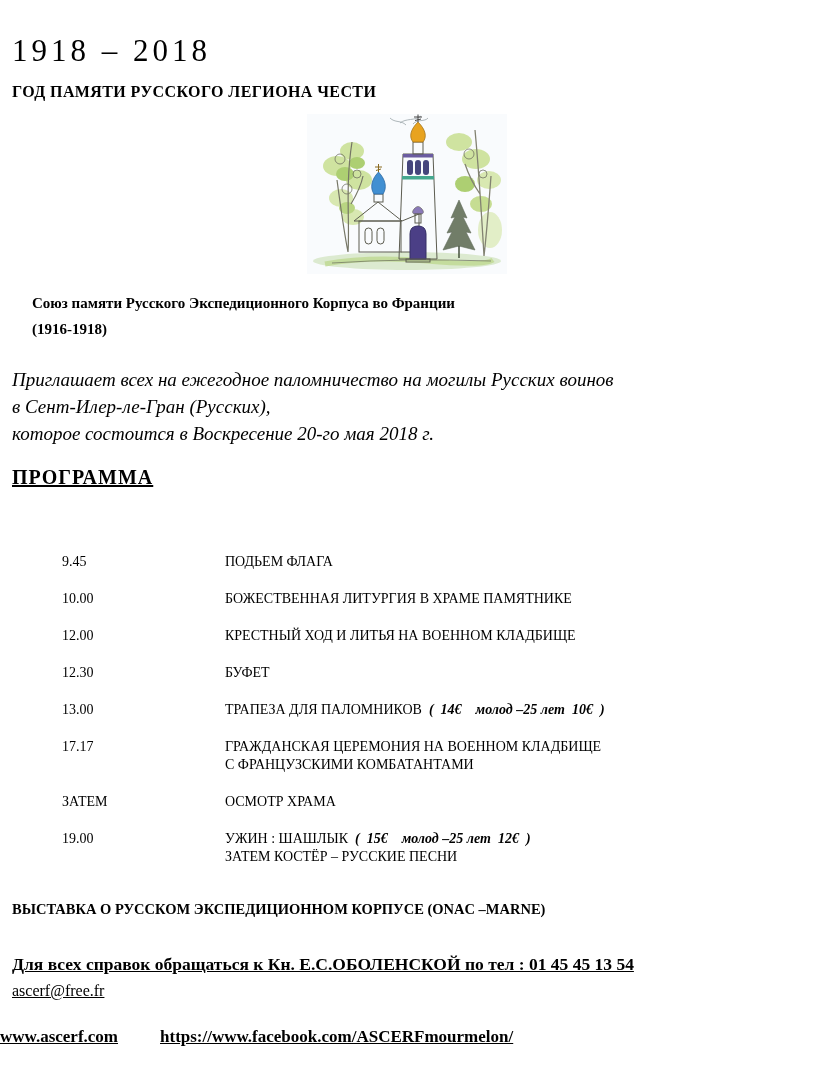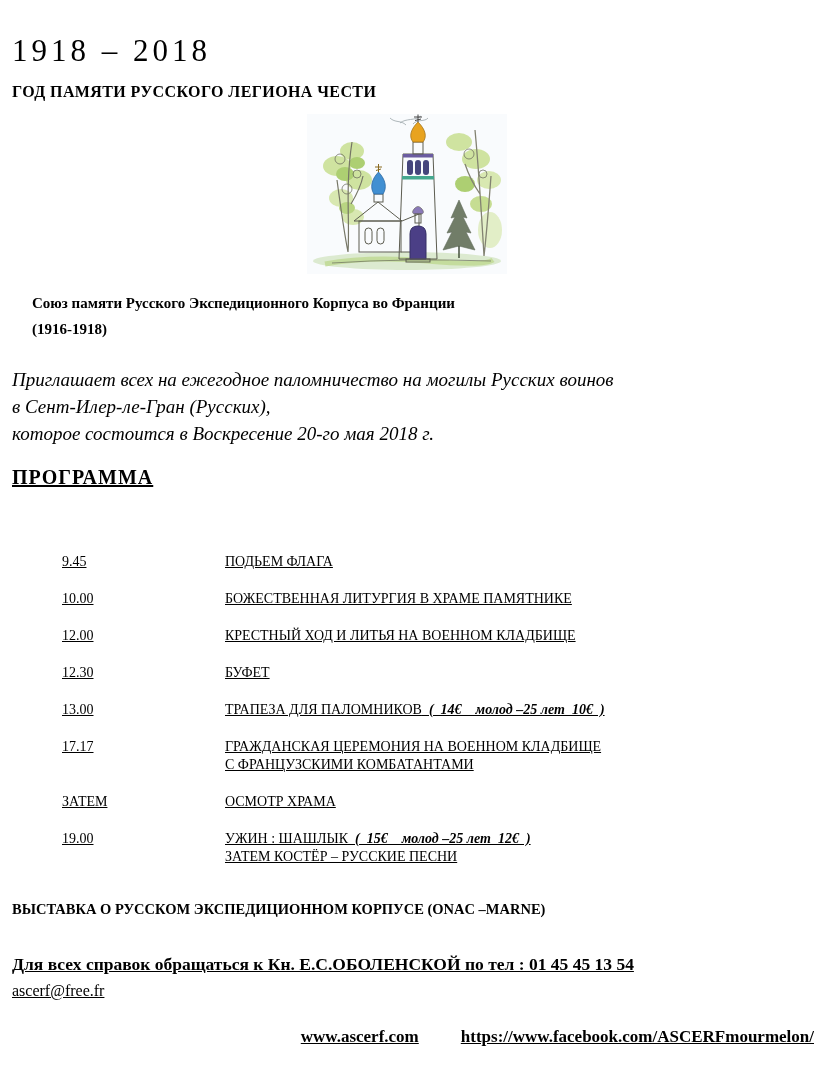--- a/index.html
+++ b/index.html
@@ -50,21 +50,21 @@
     font-size:20px;
     font-weight:bold;
     letter-spacing:1px;
     text-decoration:underline;
   }
   .schedule {
     position:absolute;
     top:553px; left:62px; right:30px;
     font-size:14px;
   }
-  .schedule .row { display:flex; margin-bottom:19px;text-decoration:underline; }
+  .schedule .row { display:flex; margin-bottom:19px; }
   .schedule .time { flex:none; width:163px; line-height:18px; }
   .schedule .activity { line-height:18px; }
   .price-note {
     font-weight:bold;
     font-style:italic;
     white-space:pre;
   }
   .exhibition {
     top:901px;
     font-size:14.5px;
@@ -78,21 +78,21 @@
   }
   .email-row { top:982px; font-size:16px; }
   .link {
     color:#000000;
     text-decoration:underline;
     cursor:pointer;
   }
   .footer {
     position:absolute;
     top:1027px; left:0; width:100%;
-    display:flex; justify-content:flex-end; gap:42px;
+    display:flex; justify-content:flex-start; gap:42px;
     font-size:17px; font-weight:bold;
   }
   svg .ink { stroke:#5c5c50; stroke-width:1; fill:none; }
 </style>
 </head>
 <body>
 
 <div class="page">
 
   <div class="centered years">1918 – 2018</div>

